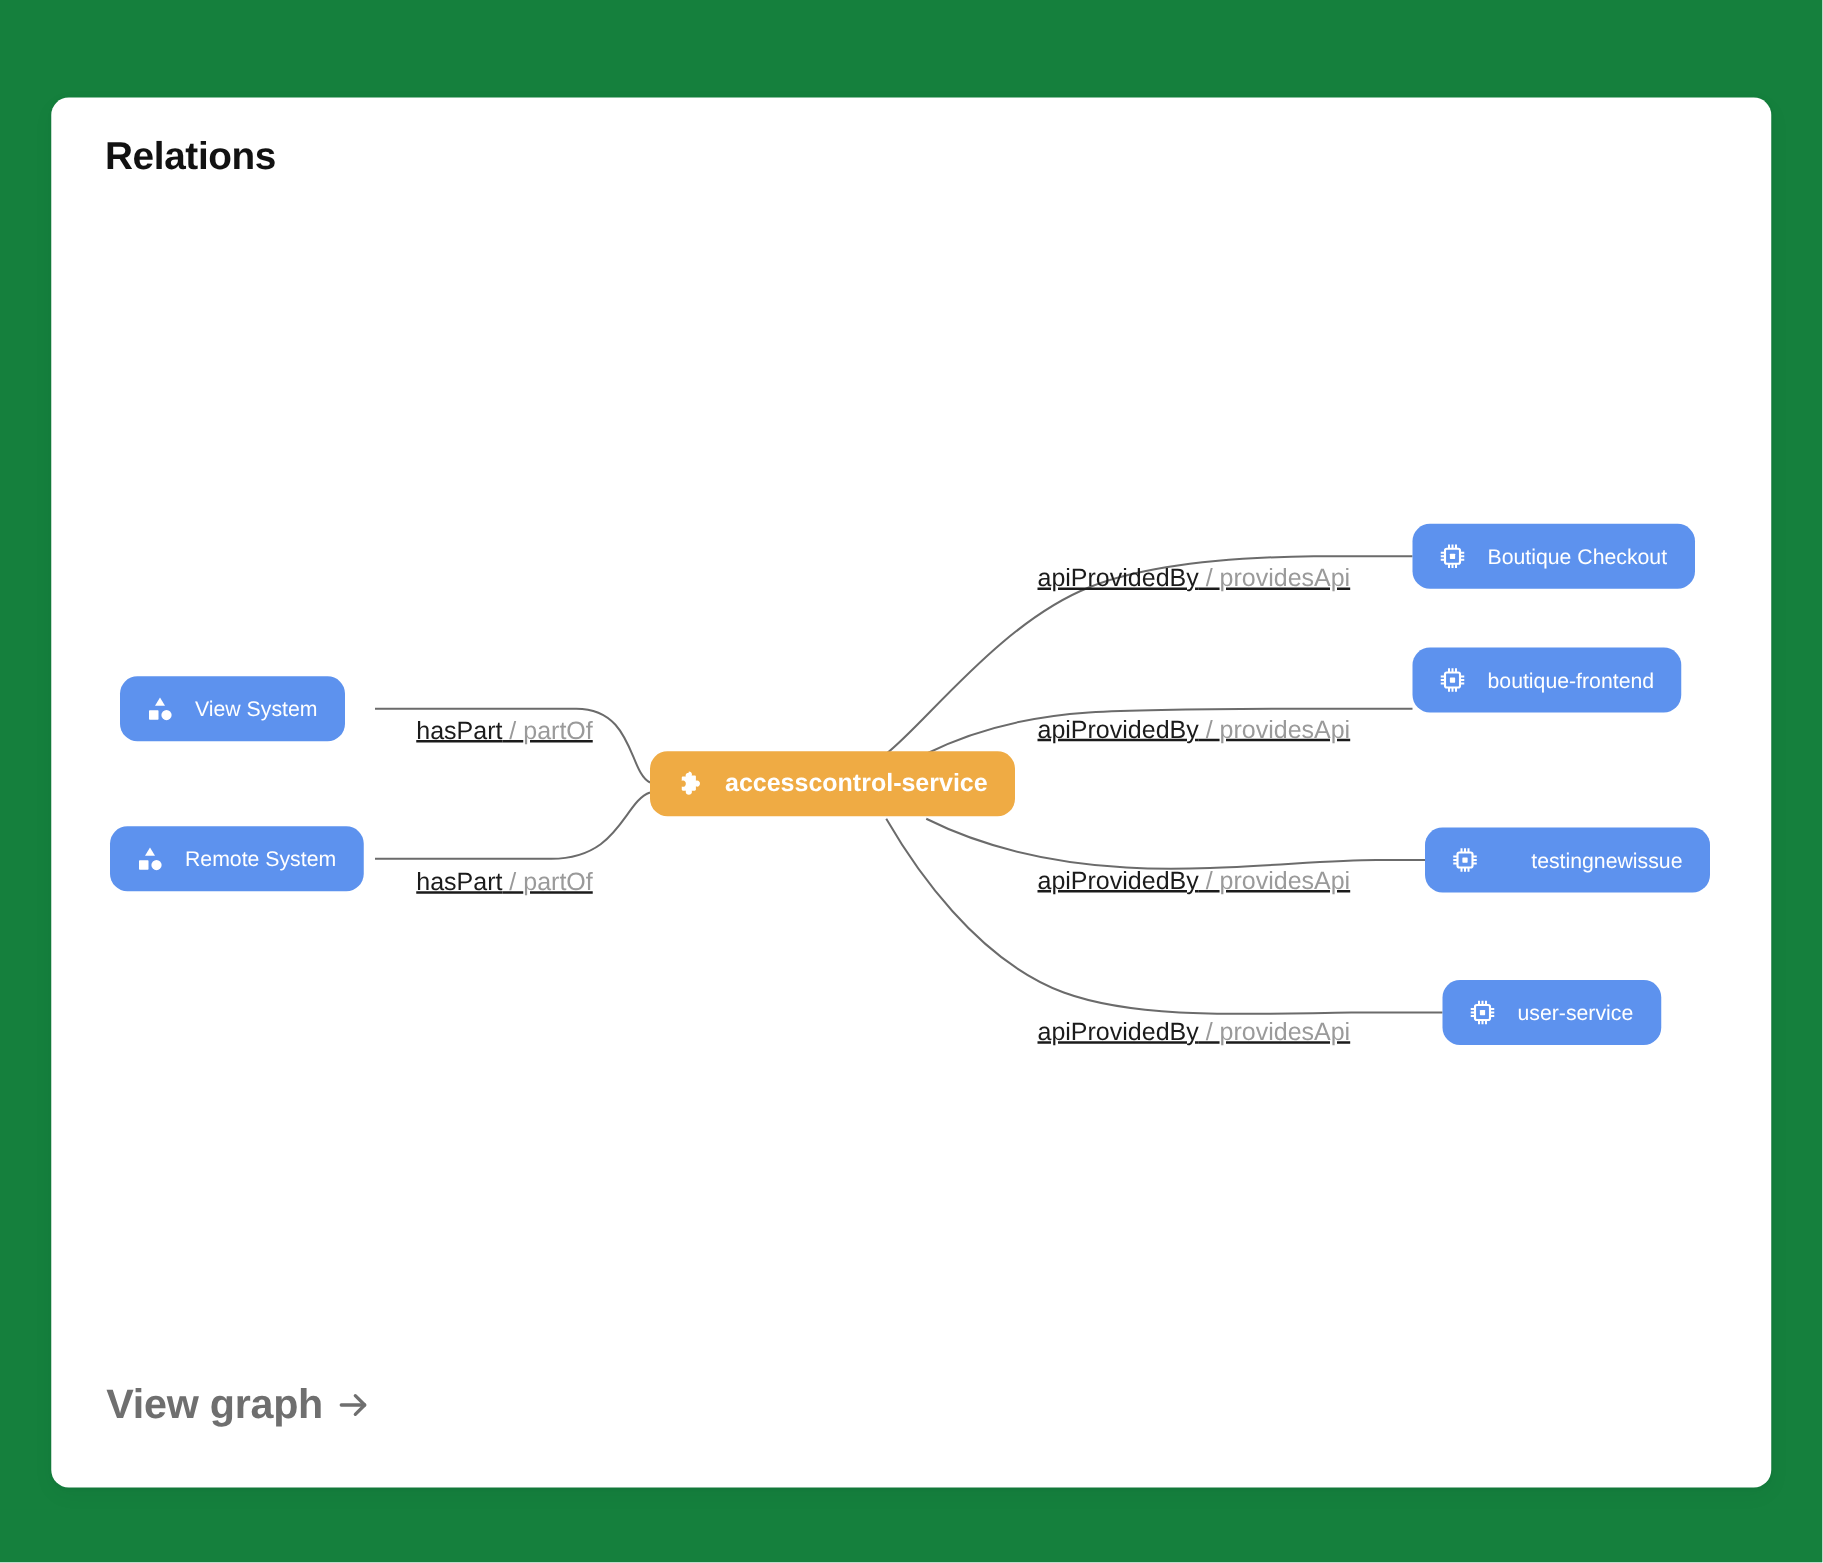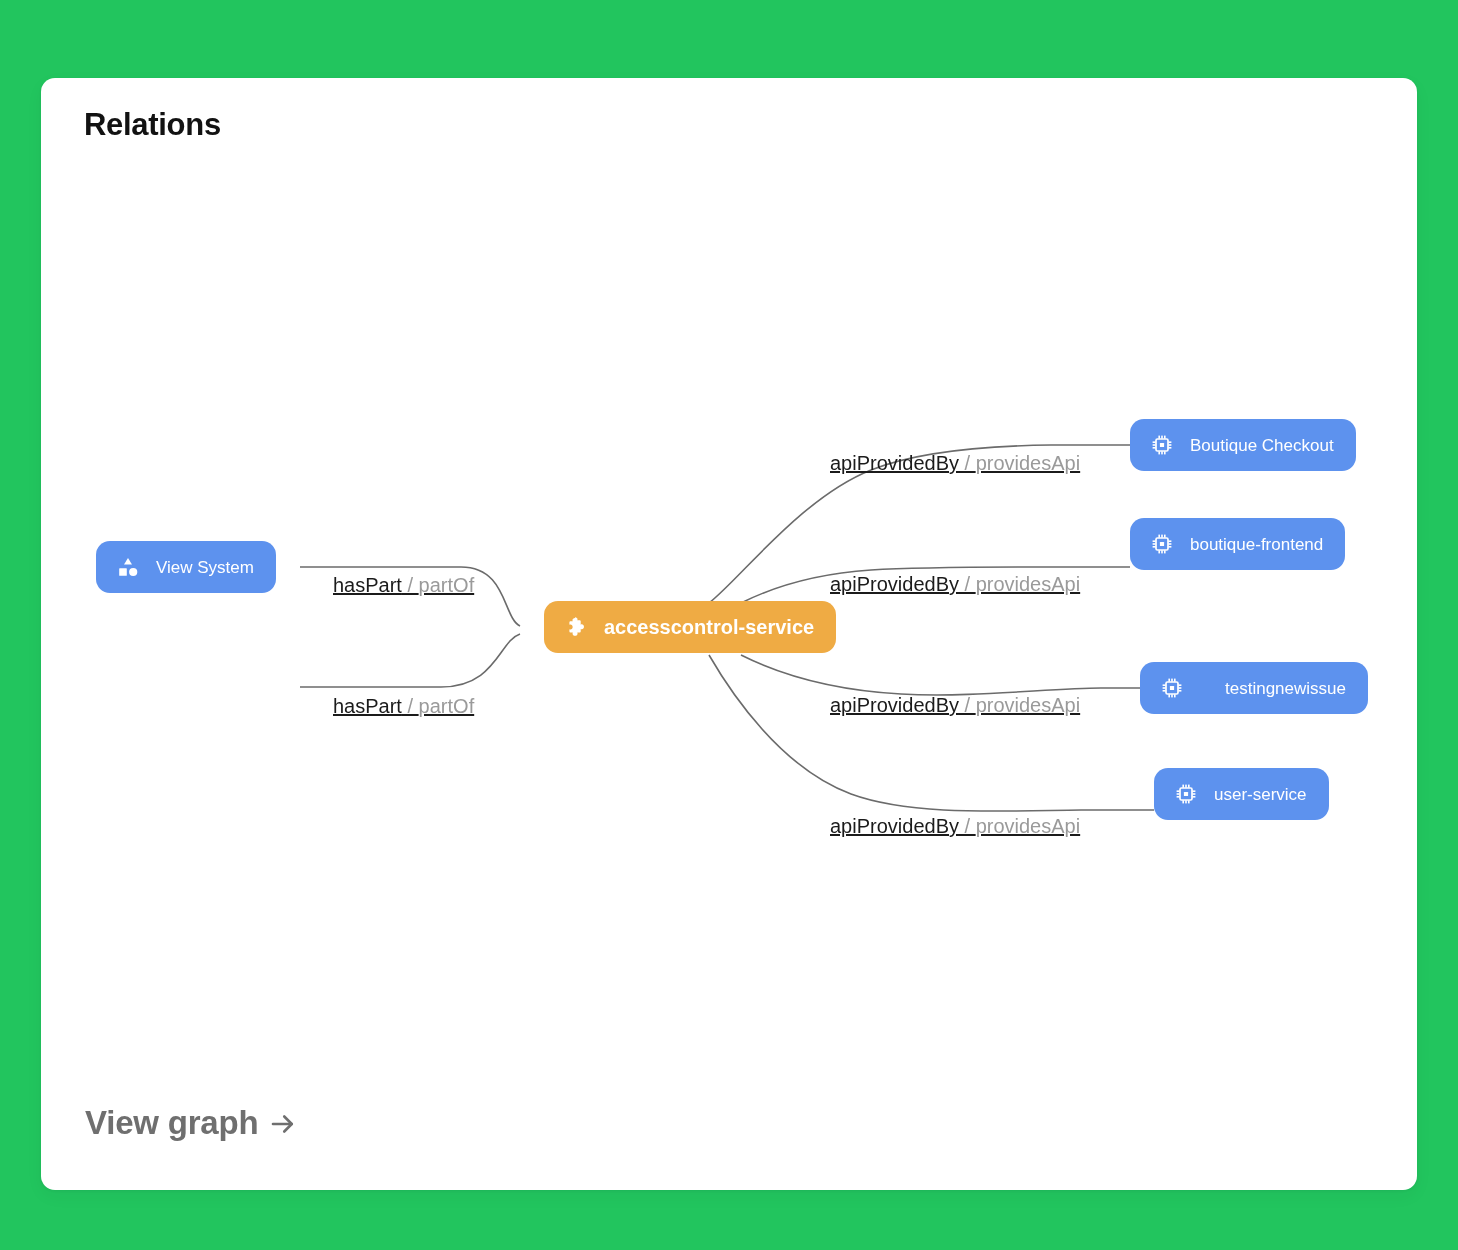--- a/index.html
+++ b/index.html
@@ -8,21 +8,21 @@
     background: #f7f8fc;
     width: 1458px;
     height: 1250px;
     overflow: hidden;
     font-family: "Liberation Sans", sans-serif;
   }
   #root {
     position: relative;
     width: 1458px;
     height: 1250px;
-    background: #22c55e;
+    background: #15803d;
   }
   .card {
     position: absolute;
     left: 41px;
     top: 78px;
     width: 1376px;
     height: 1112px;
     background: #ffffff;
     border-radius: 14px;
     box-shadow: 0 1px 3px rgba(22,28,45,0.06), 0 6px 18px rgba(22,28,45,0.045);
@@ -78,21 +78,20 @@
   }
   .node.blue {
     background: #5d92ee;
     padding: 0 22px 0 19px;
     gap: 15px;
   }
   .node.orange {
     background: #efab44;
     padding: 0 22px 0 19px;
     gap: 15px;
-    margin-left: 24px;
   }
   .node.orange .nlabel {
     font-weight: bold;
     font-size: 20px;
   }
   .edge-label {
     position: absolute;
     font-size: 20px;
     line-height: 1;
     white-space: nowrap;
@@ -147,20 +146,30 @@
         <span class="nicon">
           <svg width="24" height="24" viewBox="0 0 24 24" xmlns="http://www.w3.org/2000/svg">
             <path d="M12 3 L16 9.6 L8 9.6 Z" fill="#ffffff"></path>
             <rect x="3.2" y="13.2" width="7.6" height="7.6" rx="0.6" fill="#ffffff"></rect>
             <circle cx="17.2" cy="17" r="4.1" fill="#ffffff"></circle>
           </svg>
         </span>
         <span class="nlabel">View System</span>
       </div>
 
+      <div class="node blue" style="left:47px; top:583px;">
+        <span class="nicon">
+          <svg width="24" height="24" viewBox="0 0 24 24" xmlns="http://www.w3.org/2000/svg">
+            <path d="M12 3 L16 9.6 L8 9.6 Z" fill="#ffffff"></path>
+            <rect x="3.2" y="13.2" width="7.6" height="7.6" rx="0.6" fill="#ffffff"></rect>
+            <circle cx="17.2" cy="17" r="4.1" fill="#ffffff"></circle>
+          </svg>
+        </span>
+        <span class="nlabel">Remote System</span>
+      </div>
 
       <div class="node orange" style="left:479px; top:523px;">
         <span class="nicon">
           <svg width="23" height="23" viewBox="0 0 24 24" xmlns="http://www.w3.org/2000/svg">
             <path d="M10.4 2.2c-1.5 0-2.6 1-2.6 2.3 0 .4.1.7.3 1H5.6c-.6 0-1 .4-1 1v2.6c.3-.2.7-.3 1.1-.3 1.3 0 2.3 1.1 2.3 2.6s-1 2.6-2.3 2.6c-.4 0-.8-.1-1.1-.3v2.6c0 .6.4 1 1 1h2.6c-.2.3-.3.7-.3 1.1 0 1.3 1.1 2.3 2.6 2.3s2.6-1 2.6-2.3c0-.4-.1-.8-.3-1.1h2.6c.6 0 1-.4 1-1v-2.7c.3.2.7.3 1.1.3 1.3 0 2.3-1.1 2.3-2.6s-1-2.6-2.3-2.6c-.4 0-.8.1-1.1.3V5.5c0-.6-.4-1-1-1h-2.6c.2-.3.3-.6.3-1 0-1.3-1.1-2.3-2.6-2.3z" fill="#ffffff"></path>
           </svg>
         </span>
         <span class="nlabel">accesscontrol-service</span>
       </div>
 
@@ -229,21 +238,21 @@
               <rect x="2.6" y="14" width="3.1" height="1.6"></rect>
               <rect x="18.3" y="8.4" width="3.1" height="1.6"></rect>
               <rect x="18.3" y="11.2" width="3.1" height="1.6"></rect>
               <rect x="18.3" y="14" width="3.1" height="1.6"></rect>
             </g>
           </svg>
         </span>
         <span class="nlabel">testingnewissue</span>
       </div>
 
-      <div class="node blue" style="left:1113px; top:690px;text-align:center;">
+      <div class="node blue" style="left:1113px; top:706px;text-align:center;">
         <span class="nicon">
           <svg width="24" height="24" viewBox="0 0 24 24" xmlns="http://www.w3.org/2000/svg">
             <rect x="6" y="6" width="12" height="12" rx="1.4" fill="none" stroke="#ffffff" stroke-width="1.7"></rect>
             <rect x="9.9" y="9.9" width="4.2" height="4.2" rx="0.5" fill="#ffffff"></rect>
             <g fill="#ffffff">
               <rect x="8.4" y="2.6" width="1.6" height="3.1"></rect>
               <rect x="11.2" y="2.6" width="1.6" height="3.1"></rect>
               <rect x="14" y="2.6" width="1.6" height="3.1"></rect>
               <rect x="8.4" y="18.3" width="1.6" height="3.1"></rect>
               <rect x="11.2" y="18.3" width="1.6" height="3.1"></rect>

